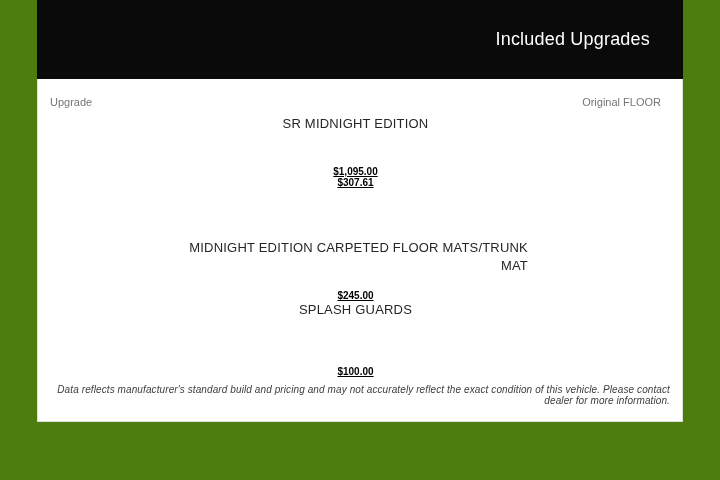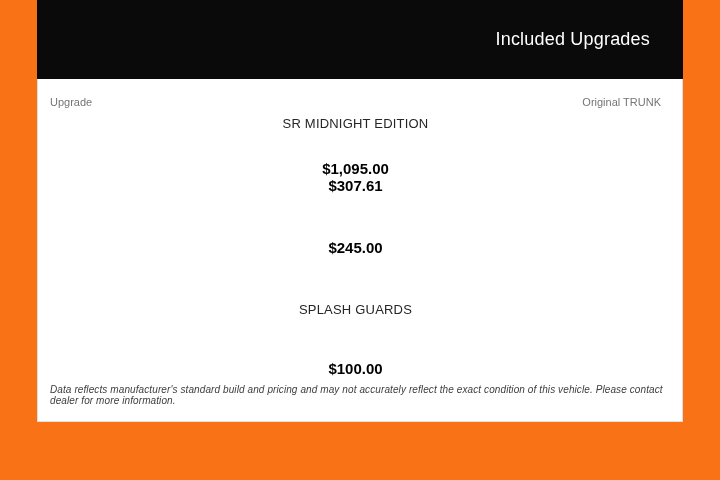--- a/index.html
+++ b/index.html
@@ -5,21 +5,22 @@
   * { margin: 0; padding: 0; box-sizing: border-box; }
   html, body {
     width: 720px; height: 480px;
     background: #ffffff;
     font-family: "Liberation Sans", sans-serif;
     overflow: hidden;
   }
   .page {
     position: relative;
     width: 720px; height: 480px;
-    background: #f97316;
+    background: #4d7c0f;
+    text-align: right;
   }
   .card {
     position: absolute;
     left: 37px; top: 0;
     width: 646px;
     background: #ffffff;
     border: 1px solid #e0e0e0;
     border-top: none;
   }
   .banner {
@@ -59,24 +60,25 @@
   }
   .tbody .row:nth-child(4) { min-height: 76px; }
   .cell-name {
     font-size: 13px;
     color: #262626;
     max-width: 345px;
     line-height: 1.4;
     letter-spacing: 0.2px;
   }
   .cell-price {
-    font-size: 15px;
+    font-size: 10px;
     font-weight: 700;
     color: #000000;
     white-space: nowrap;
+    text-decoration: underline;
   }
   .disclaimer {
     padding: 7px 12px 15px 12px;
     font-size: 10px;
     font-style: italic;
     color: #3d3d3d;
     letter-spacing: 0.1px;
   }
 </style>
 </head>
@@ -84,32 +86,33 @@
 
 <div class="page">
   <div class="card">
 
     <div class="banner">
       <span class="title">Included Upgrades</span>
     </div>
 
     <div class="thead">
       <span>Upgrade</span>
-      <span>Original TRUNK</span>
+      <span>Original FLOOR</span>
     </div>
 
     <div class="tbody">
         <div class="row">
           <span class="cell-name">SR MIDNIGHT EDITION</span>
           <span class="cell-price">$1,095.00</span>
         </div>
         <div class="row">
           <span class="cell-price">$307.61</span>
         </div>
         <div class="row">
+          <span class="cell-name">MIDNIGHT EDITION CARPETED FLOOR MATS/TRUNK MAT</span>
           <span class="cell-price">$245.00</span>
         </div>
         <div class="row">
           <span class="cell-name">SPLASH GUARDS</span>
           <span class="cell-price">$100.00</span>
         </div>
       </div>
 
     <div class="disclaimer">Data reflects manufacturer's standard build and pricing and may not accurately reflect the exact condition of this vehicle. Please contact dealer for more information.</div>
 

